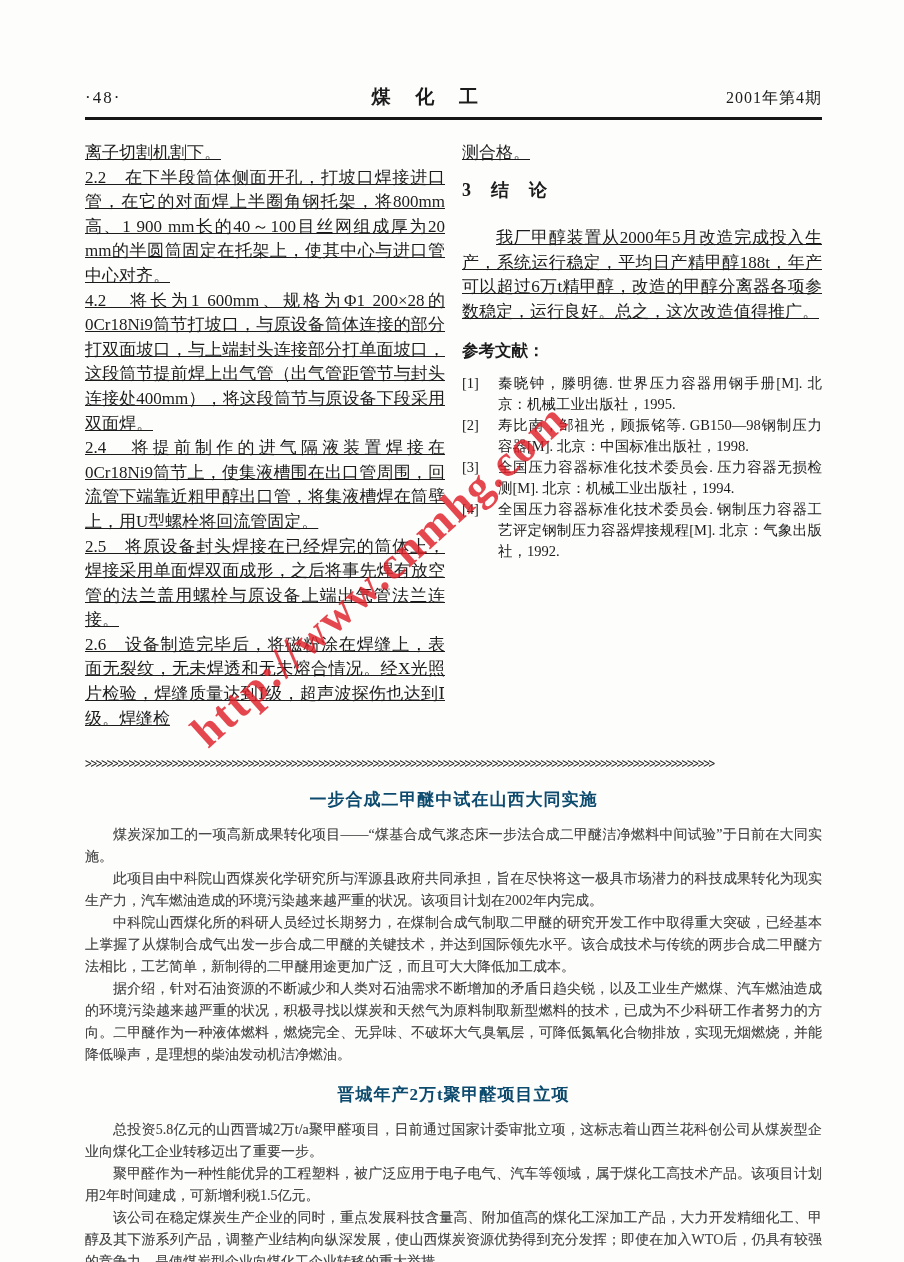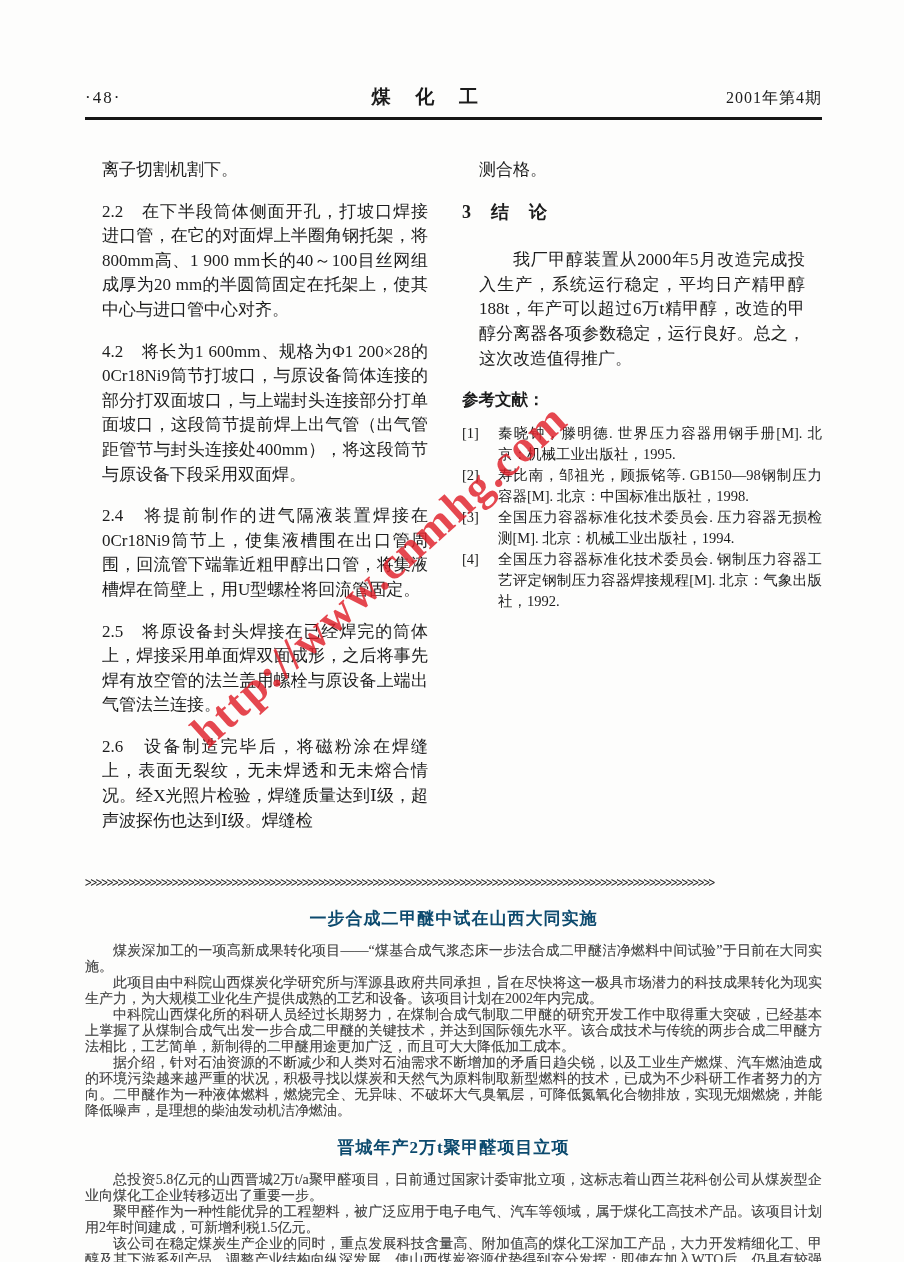--- a/index.html
+++ b/index.html
@@ -13,35 +13,35 @@
     overflow:hidden;
   }
   .content{position:absolute;left:85px;top:84px;width:737px;}
   .header{display:flex;justify-content:space-between;align-items:baseline;font-size:17px;}
   .header .journal{font-weight:bold;font-size:19px;letter-spacing:10px;margin-left:12px;}
   .header .issue{font-size:16px;letter-spacing:1px;}
   .header .pageno{letter-spacing:2px;text-align:right;}
   .rule{border-top:3px solid #161616;margin-top:7px;}
   .cols{display:flex;gap:17px;margin-top:21px;}
   .col{width:360px;font-size:17px;line-height:24.6px;text-align:justify;}
-  .col p{margin:17px;}
+  .col p{margin:0;text-decoration:underline;}
   .col sup{font-size:10px;line-height:0;}
   .conclusion-heading{font-size:18px;font-weight:bold;margin:12px 0 24px 0;letter-spacing:1px;}
   .indent{text-indent:2em;}
   .refs-heading{font-size:16.5px;font-weight:bold;margin:14px 0 10px 0;}
   .ref{display:flex;font-size:14.5px;line-height:21px;margin:0;text-align:justify;}
   .ref-num{flex:none;width:36px;}
   .ref-text{flex:1;}
   .divider{margin-top:26px;height:14px;overflow:hidden;white-space:nowrap;
     font-family:"DejaVu Sans Mono",monospace;font-size:11px;letter-spacing:-1.2px;
     color:#2a2a2a;transform:scaleY(1.2);}
   .news{color:#474747;}
   .news-title{text-align:center;font-weight:bold;font-size:17px;color:#0c4a6e;
     margin:17px 0 13px 0;letter-spacing:1px;}
-  .news p{font-size:14px;line-height:16px;text-indent:2em;text-align:justify;margin:0;
+  .news p{font-size:14px;line-height:22px;text-indent:2em;text-align:justify;margin:0;
     text-shadow:0 0 0.5px rgba(90,90,90,0.55);}
   .watermark{
     position:absolute;left:198px;top:712px;
     transform:rotate(-42deg);transform-origin:0 50%;
     font-size:45px;font-weight:bold;letter-spacing:2px;
     color:rgba(223,31,40,0.82);
     white-space:nowrap;pointer-events:none;z-index:5;
   }
 </style>
 </head>
@@ -98,21 +98,21 @@
       </div>
 
     </div>
 
     <div class="divider">&gt;&gt;&gt;&gt;&gt;&gt;&gt;&gt;&gt;&gt;&gt;&gt;&gt;&gt;&gt;&gt;&gt;&gt;&gt;&gt;&gt;&gt;&gt;&gt;&gt;&gt;&gt;&gt;&gt;&gt;&gt;&gt;&gt;&gt;&gt;&gt;&gt;&gt;&gt;&gt;&gt;&gt;&gt;&gt;&gt;&gt;&gt;&gt;&gt;&gt;&gt;&gt;&gt;&gt;&gt;&gt;&gt;&gt;&gt;&gt;&gt;&gt;&gt;&gt;&gt;&gt;&gt;&gt;&gt;&gt;&gt;&gt;&gt;&gt;&gt;&gt;&gt;&gt;&gt;&gt;&gt;&gt;&gt;&gt;&gt;&gt;&gt;&gt;&gt;&gt;&gt;&gt;&gt;&gt;&gt;&gt;&gt;&gt;&gt;&gt;&gt;&gt;&gt;&gt;&gt;&gt;&gt;&gt;&gt;&gt;&gt;&gt;&gt;&gt;&gt;&gt;</div>
 
     <div class="news">
 
       <div class="news-title">一步合成二甲醚中试在山西大同实施</div>
       <p>煤炭深加工的一项高新成果转化项目——“煤基合成气浆态床一步法合成二甲醚洁净燃料中间试验”于日前在大同实施。</p>
-      <p>此项目由中科院山西煤炭化学研究所与浑源县政府共同承担，旨在尽快将这一极具市场潜力的科技成果转化为现实生产力，为大规模工业化生产提供成熟的工艺和设备。该项目计划在2002年内完成。</p>
+      <p>此项目由中科院山西煤炭化学研究所与浑源县政府共同承担，旨在尽快将这一极具市场潜力的科技成果转化为现实生产力，汽车燃油造成的环境污染越来越严重的状况。该项目计划在2002年内完成。</p>
       <p>中科院山西煤化所的科研人员经过长期努力，在煤制合成气制取二甲醚的研究开发工作中取得重大突破，已经基本上掌握了从煤制合成气出发一步合成二甲醚的关键技术，并达到国际领先水平。该合成技术与传统的两步合成二甲醚方法相比，工艺简单，新制得的二甲醚用途更加广泛，而且可大大降低加工成本。</p>
       <p>据介绍，针对石油资源的不断减少和人类对石油需求不断增加的矛盾日趋尖锐，以及工业生产燃煤、汽车燃油造成的环境污染越来越严重的状况，积极寻找以煤炭和天然气为原料制取新型燃料的技术，已成为不少科研工作者努力的方向。二甲醚作为一种液体燃料，燃烧完全、无异味、不破坏大气臭氧层，可降低氮氧化合物排放，实现无烟燃烧，并能降低噪声，是理想的柴油发动机洁净燃油。</p>
 
       <div class="news-title">晋城年产2万t聚甲醛项目立项</div>
       <p>总投资5.8亿元的山西晋城2万t/a聚甲醛项目，日前通过国家计委审批立项，这标志着山西兰花科创公司从煤炭型企业向煤化工企业转移迈出了重要一步。</p>
       <p>聚甲醛作为一种性能优异的工程塑料，被广泛应用于电子电气、汽车等领域，属于煤化工高技术产品。该项目计划用2年时间建成，可新增利税1.5亿元。</p>
       <p>该公司在稳定煤炭生产企业的同时，重点发展科技含量高、附加值高的煤化工深加工产品，大力开发精细化工、甲醇及其下游系列产品，调整产业结构向纵深发展，使山西煤炭资源优势得到充分发挥；即使在加入WTO后，仍具有较强的竞争力，是使煤炭型企业向煤化工企业转移的重大举措。</p>
 
     </div>
 

